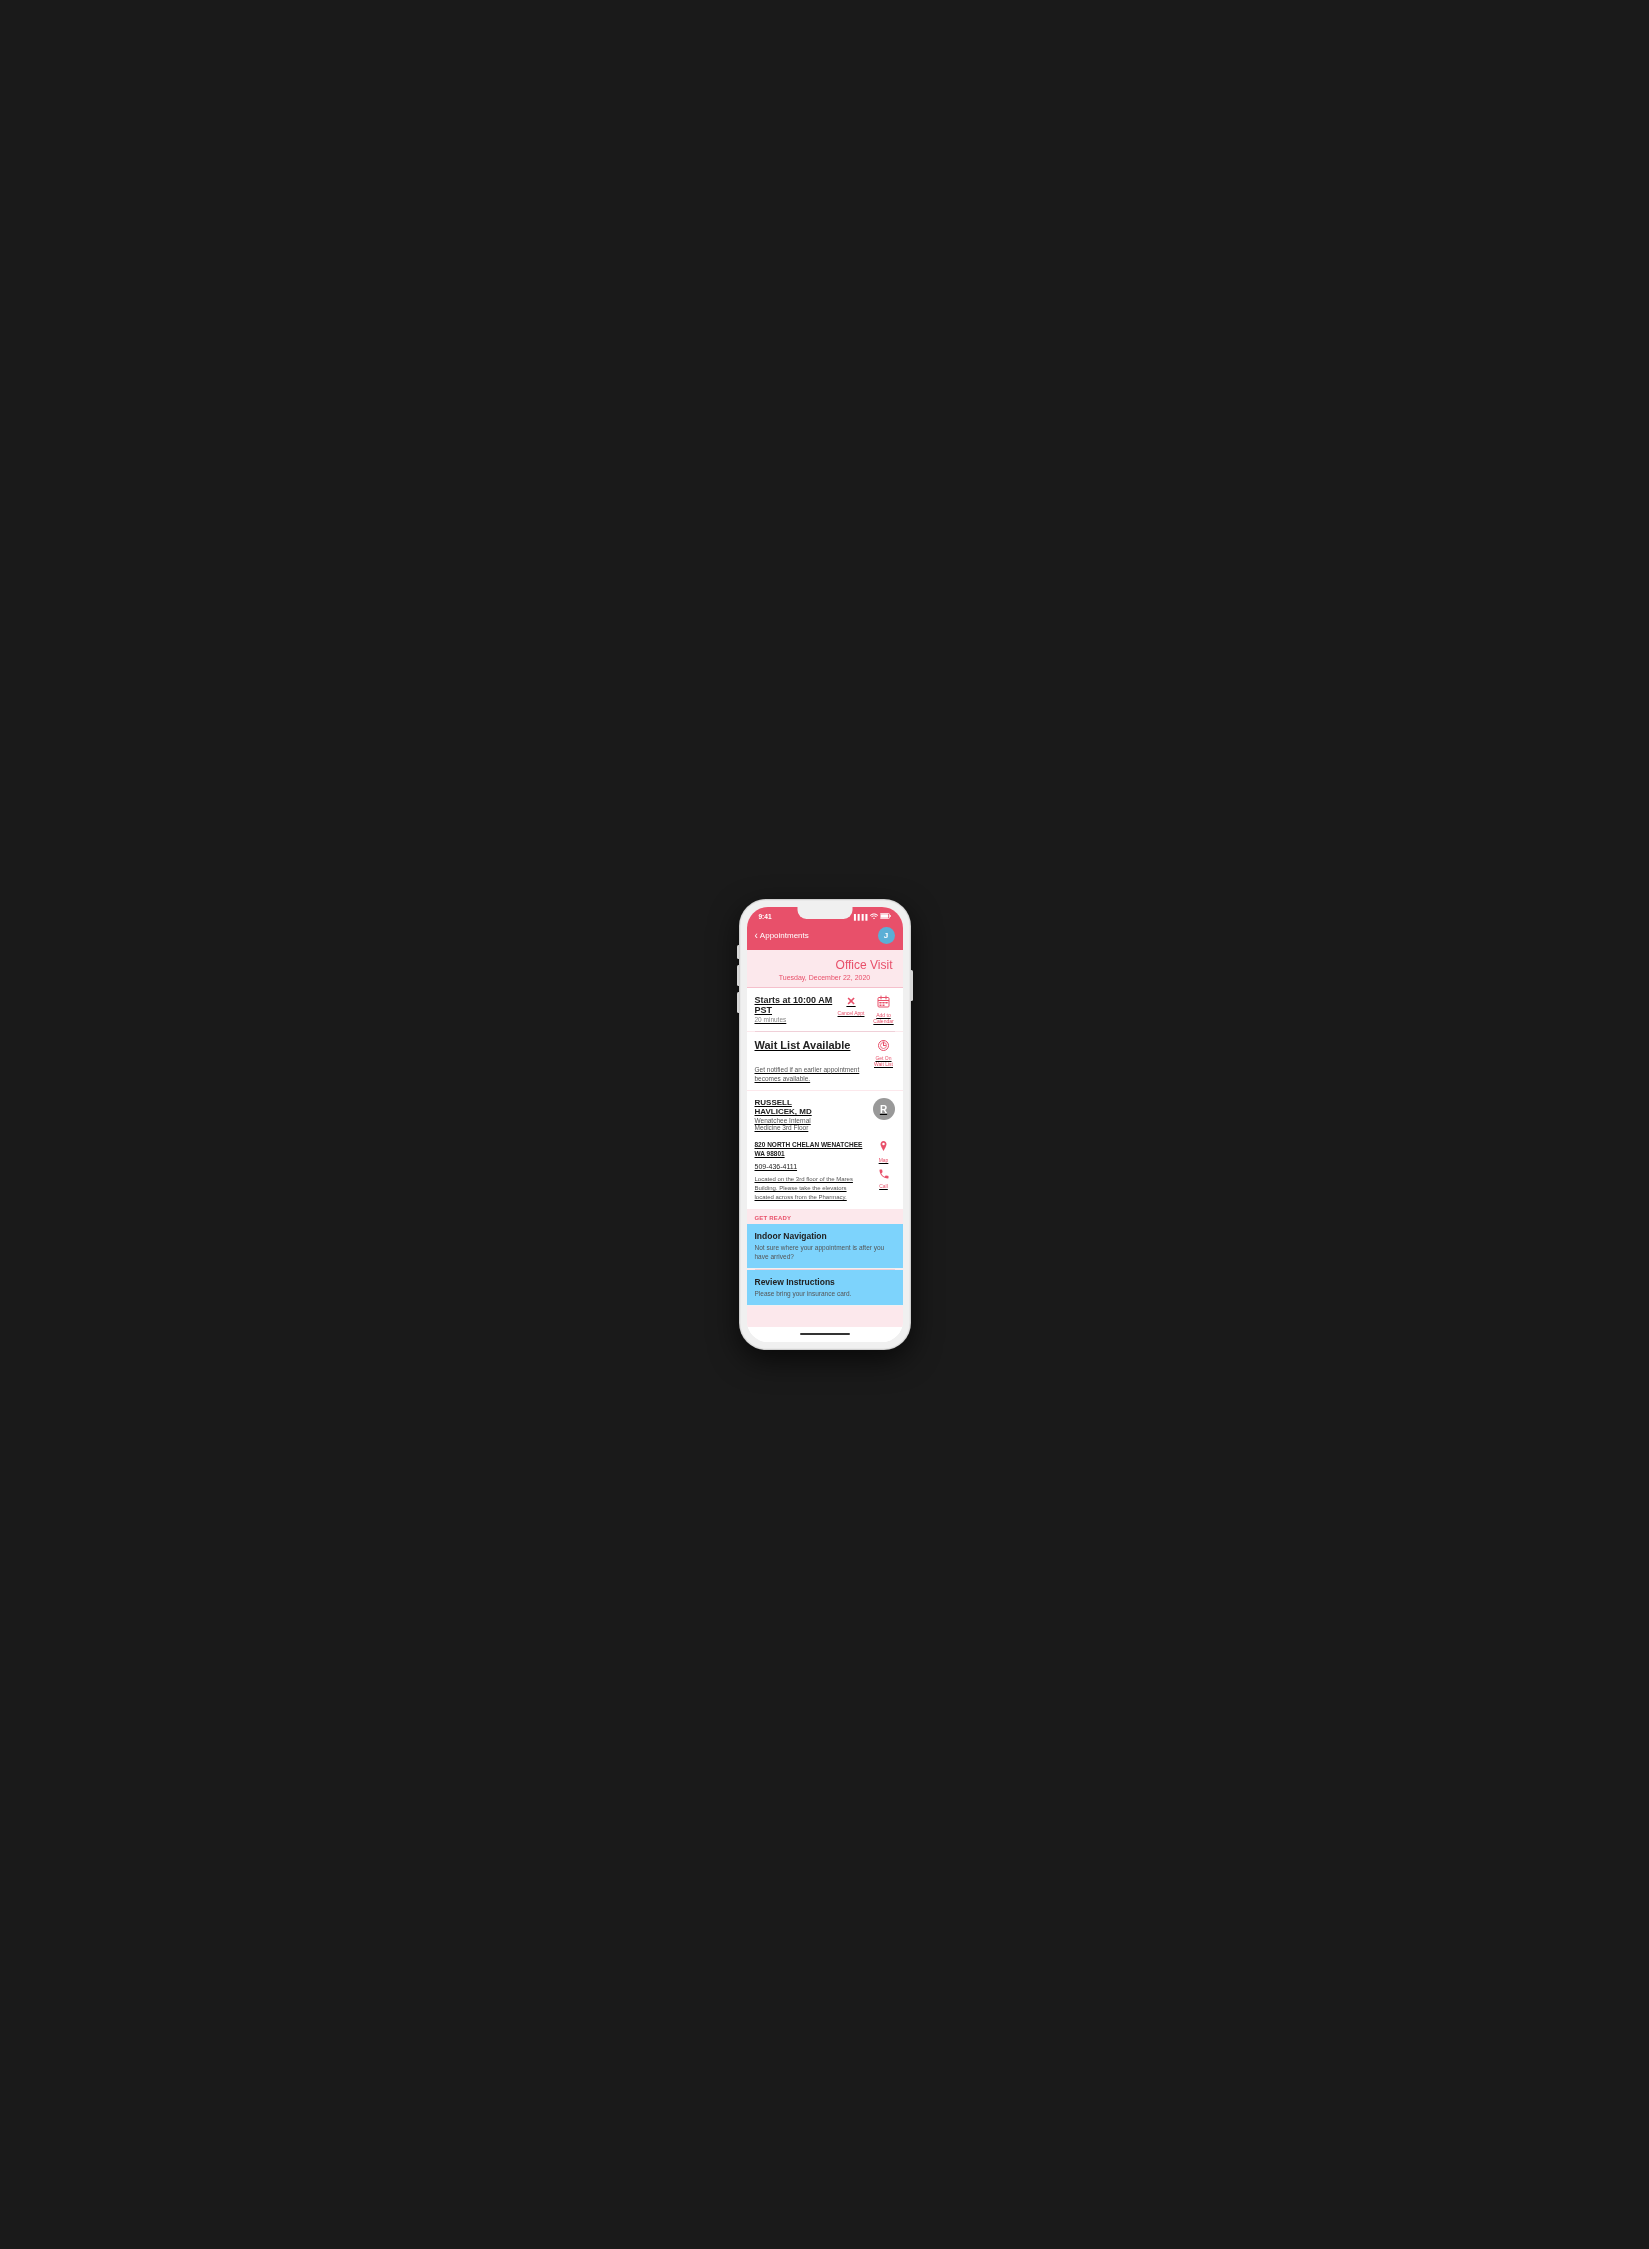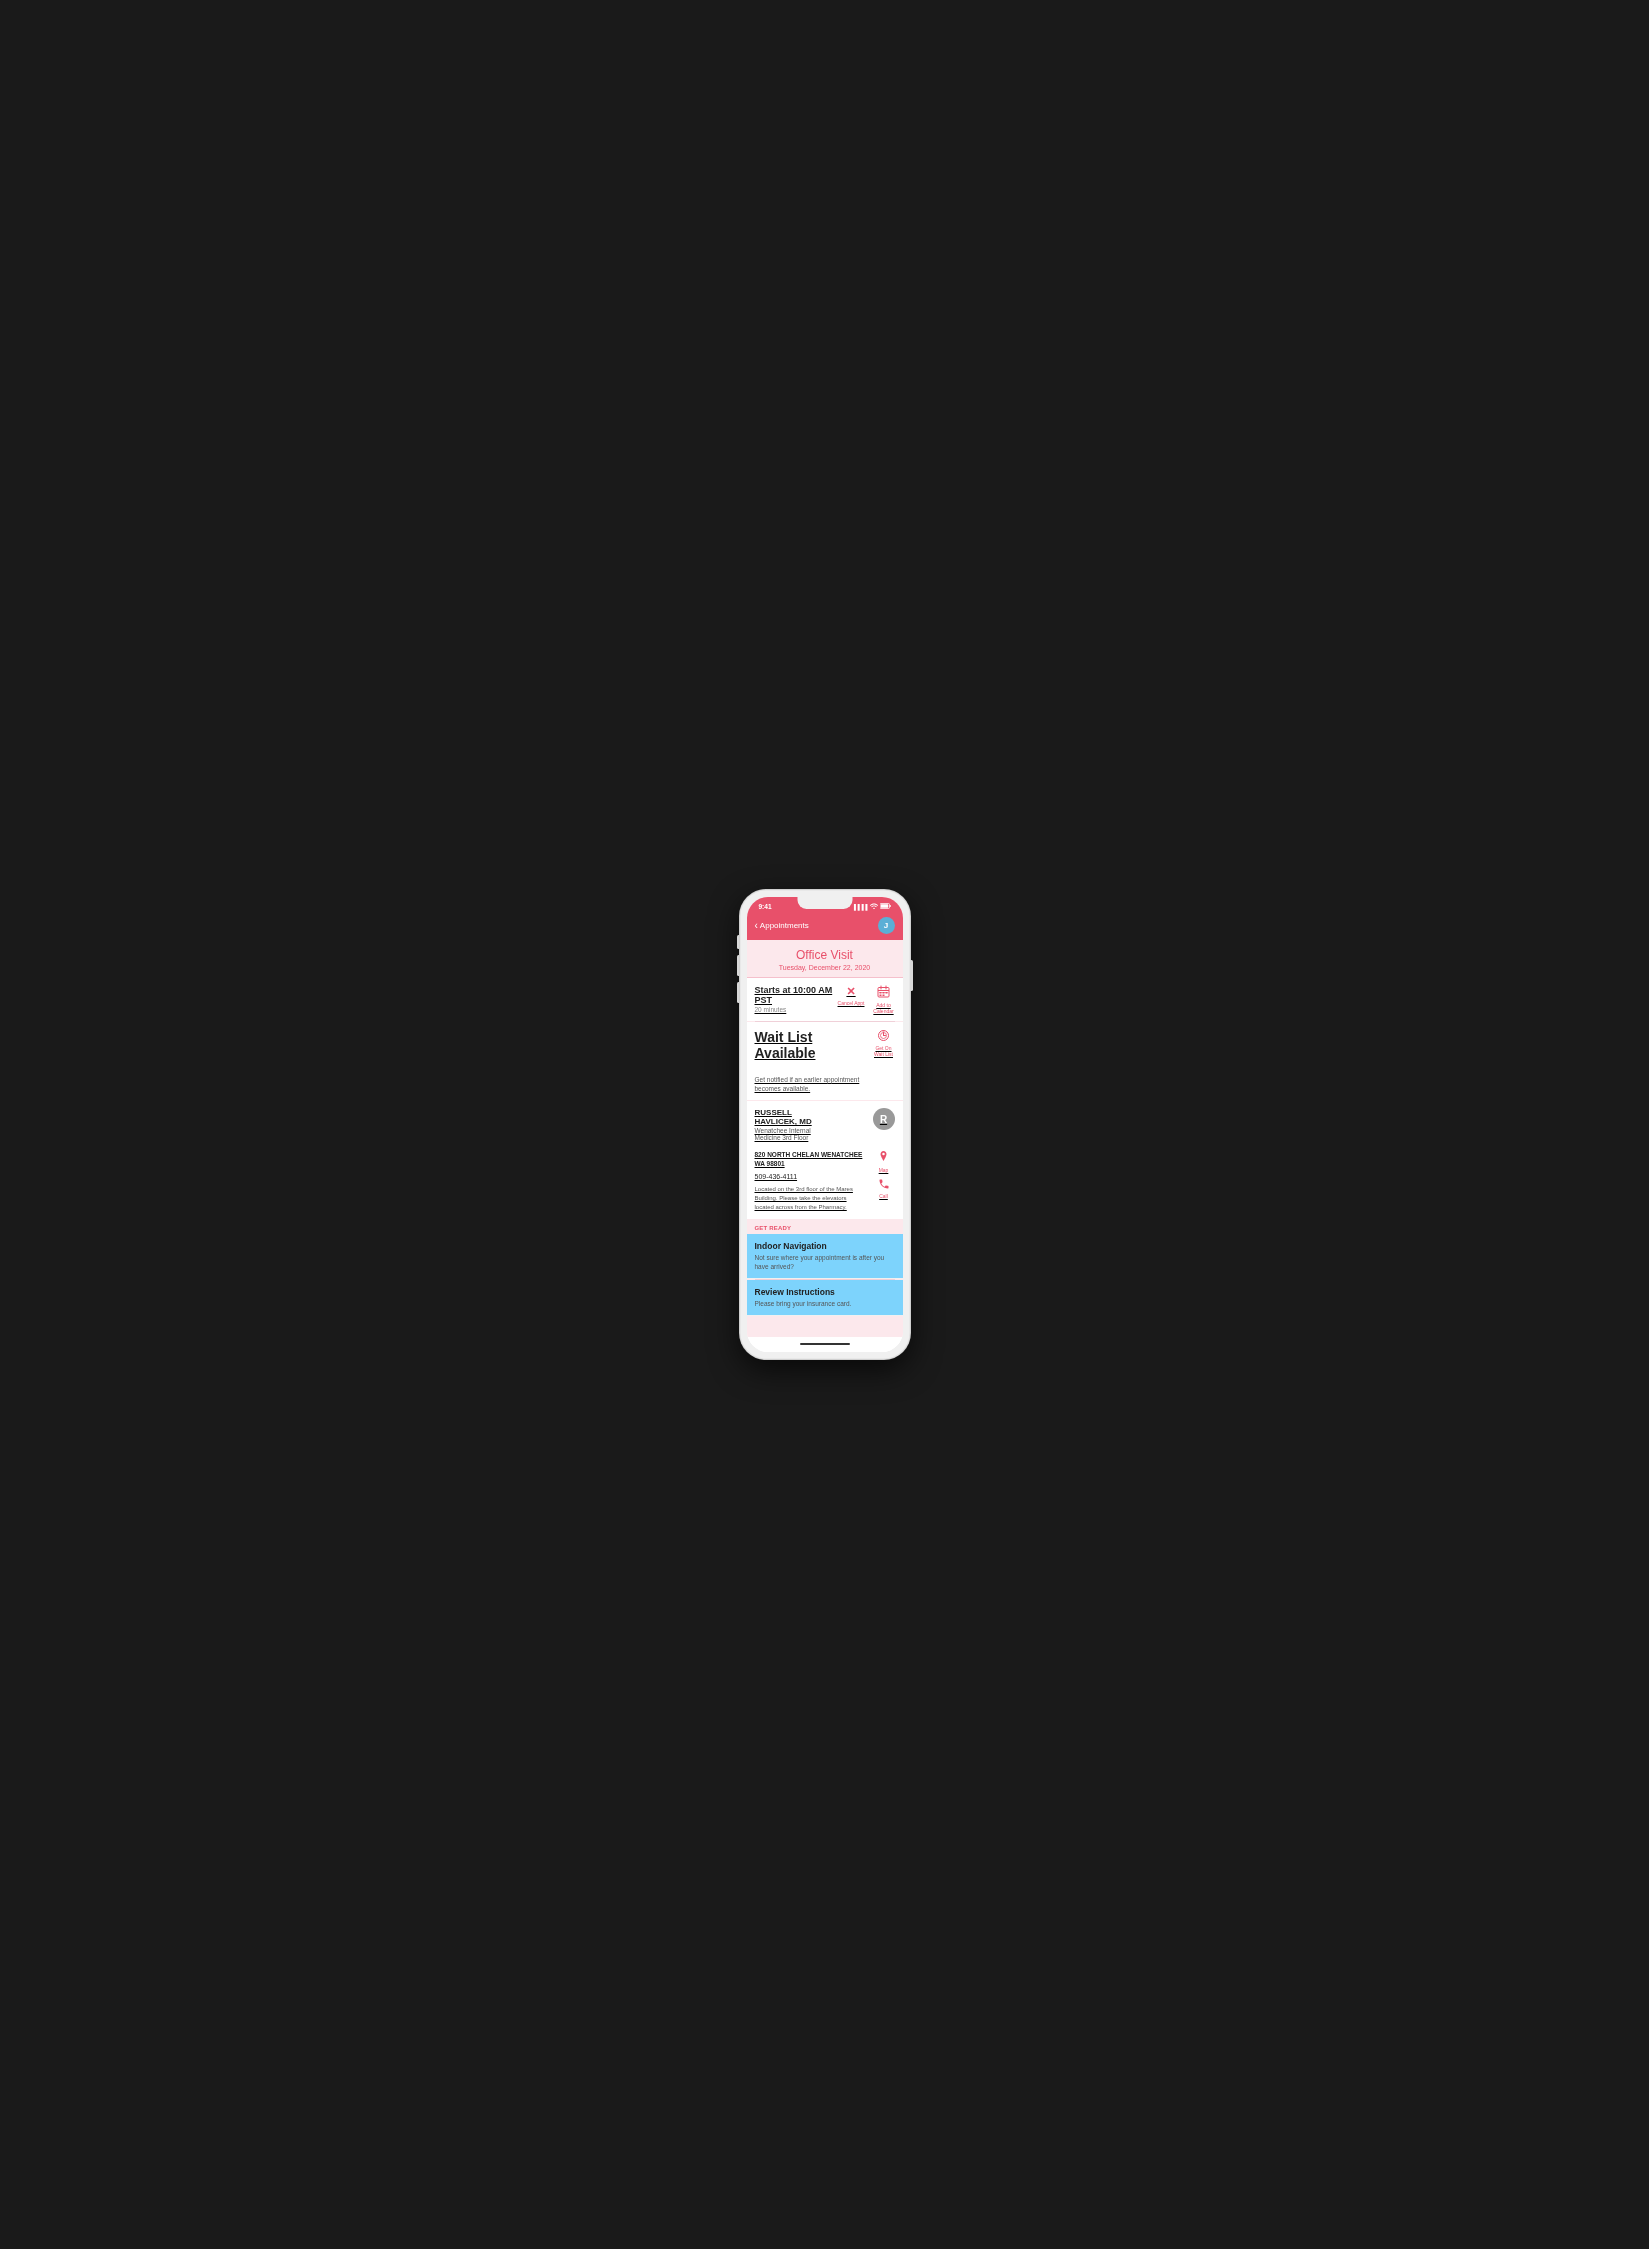--- a/index.html
+++ b/index.html
@@ -88,20 +88,21 @@
       background: #fce8ec;
       padding: 8px 10px 6px;
       text-align: center;
       border-bottom: 0.5px solid #f5c0cc;
     }
     .header-title {
       font-size: 12px;
       font-weight: 400;
       color: #e8506a;
       margin-bottom: 2px;
+      text-align: right;
     }
     .header-date {
       font-size: 7px;
       color: #e8506a;
       font-weight: 400;
     }
     
     .content {
       background: #fce8ec;
     }
@@ -147,21 +148,21 @@
       font-weight: 600;
       color: #222;
       margin-bottom: 1px;
     }
     .appt-duration {
       font-size: 6.5px;
       color: #888;
     }
     
     .wait-title {
-      font-size: 14px;
+      font-size: 11px;
       font-weight: 600;
       color: #222;
       margin-bottom: 14px;
     }
     .wait-desc {
       font-size: 6.5px;
       color: #555;
       line-height: 1.4;
     }
     

